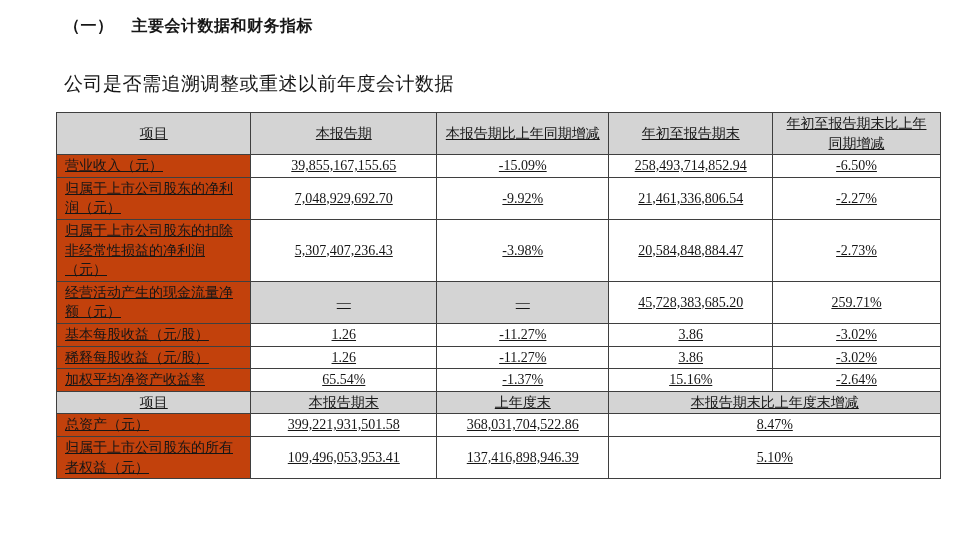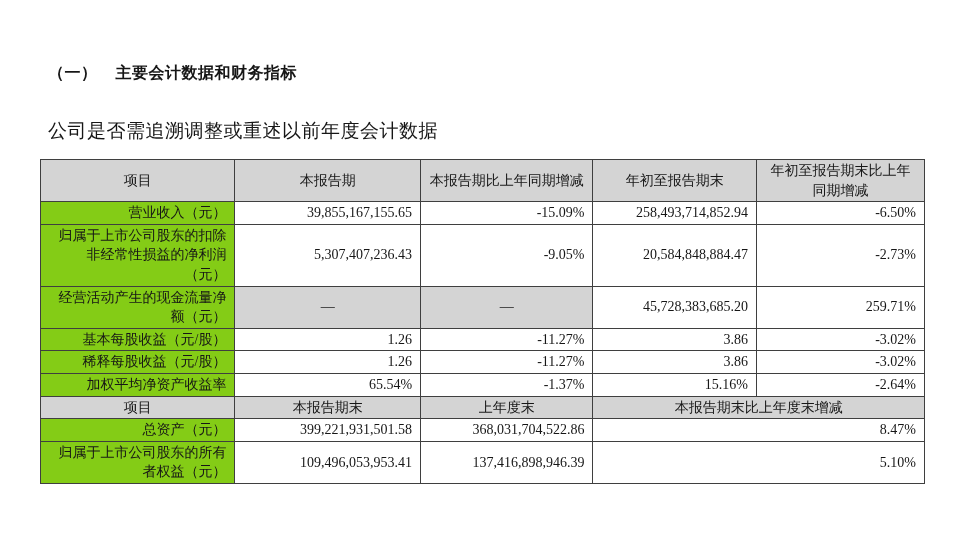--- a/index.html
+++ b/index.html
@@ -1,41 +1,41 @@
 <!DOCTYPE html>
 <html><head>
 <meta charset="utf-8">
 <style>
   html,body{margin:0;padding:0;}
   body{
     width:960px;height:536px;background:#ffffff;color:#161616;
     font-family:"Liberation Serif","DejaVu Serif",serif;
     overflow:hidden;
   }
-  .page{padding:10px 35px 0 40px;margin-top:47px;}
+  .page{padding:10px 35px 0 56px;}
   .heading{
     font-size:16px;font-weight:bold;margin:6px 0 0 8px;
     letter-spacing:.5px;
   }
   .heading .h-num{margin-right:18px;}
   .question{font-size:19px;margin:34px 0 0 8px;letter-spacing:.5px;}
   .chk-row{font-size:14px;margin:12px 0 0 8px;}
   .chk{margin-right:14px;}
   .chk .box{font-size:15px;margin-right:2px;}
   table{
     width:885px;border-collapse:collapse;table-layout:fixed;
-    font-size:14px;margin-top:15px;
+    font-size:14px;margin-top:15px;text-decoration:underline;
   }
   td{
     border:1px solid #3f3f3f;padding:1px 8px;line-height:1.4;
     vertical-align:middle;word-break:break-all;
   }
   .hd{background:#d4d4d4;text-align:center;}
-  .item{background:#84cc16;text-align:right;}
-  .num{text-align:right;background:#ffffff;}
+  .item{background:#c2410c;text-align:left;}
+  .num{text-align:center;background:#ffffff;}
   .dash{background:#d4d4d4;text-align:center;}
   col.c1{width:22%;} col.c2{width:21%;} col.c3{width:19.5%;}
   col.c4{width:18.5%;} col.c5{width:19%;}
 </style>
 </head>
 <body>
 
 <div class="page">
 
   <div class="heading">
@@ -64,25 +64,32 @@
     </tr>
 
     <tr>
       <td class="item">营业收入（元）</td>
       <td class="num">39,855,167,155.65</td>
       <td class="num">-15.09%</td>
       <td class="num">258,493,714,852.94</td>
       <td class="num">-6.50%</td>
     </tr>
 
+    <tr>
+      <td class="item">归属于上市公司股东的净利润（元）</td>
+      <td class="num">7,048,929,692.70</td>
+      <td class="num">-9.92%</td>
+      <td class="num">21,461,336,806.54</td>
+      <td class="num">-2.27%</td>
+    </tr>
 
     <tr>
       <td class="item">归属于上市公司股东的扣除非经常性损益的净利润（元）</td>
       <td class="num">5,307,407,236.43</td>
-      <td class="num">-9.05%</td>
+      <td class="num">-3.98%</td>
       <td class="num">20,584,848,884.47</td>
       <td class="num">-2.73%</td>
     </tr>
 
     <tr>
       <td class="item">经营活动产生的现金流量净额（元）</td>
       <td class="dash">—</td>
       <td class="dash">—</td>
       <td class="num">45,728,383,685.20</td>
       <td class="num">259.71%</td>

